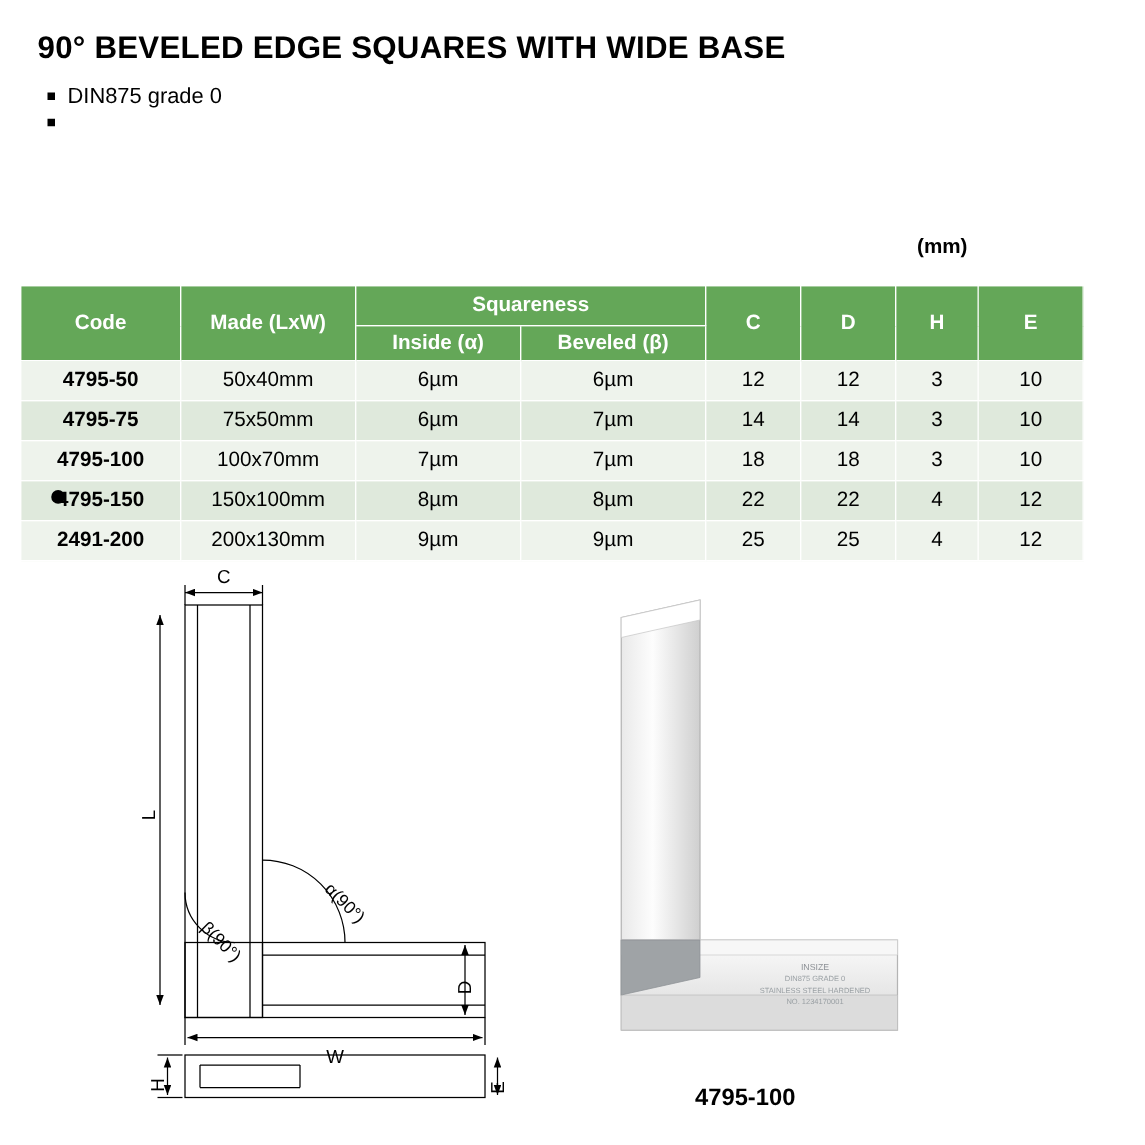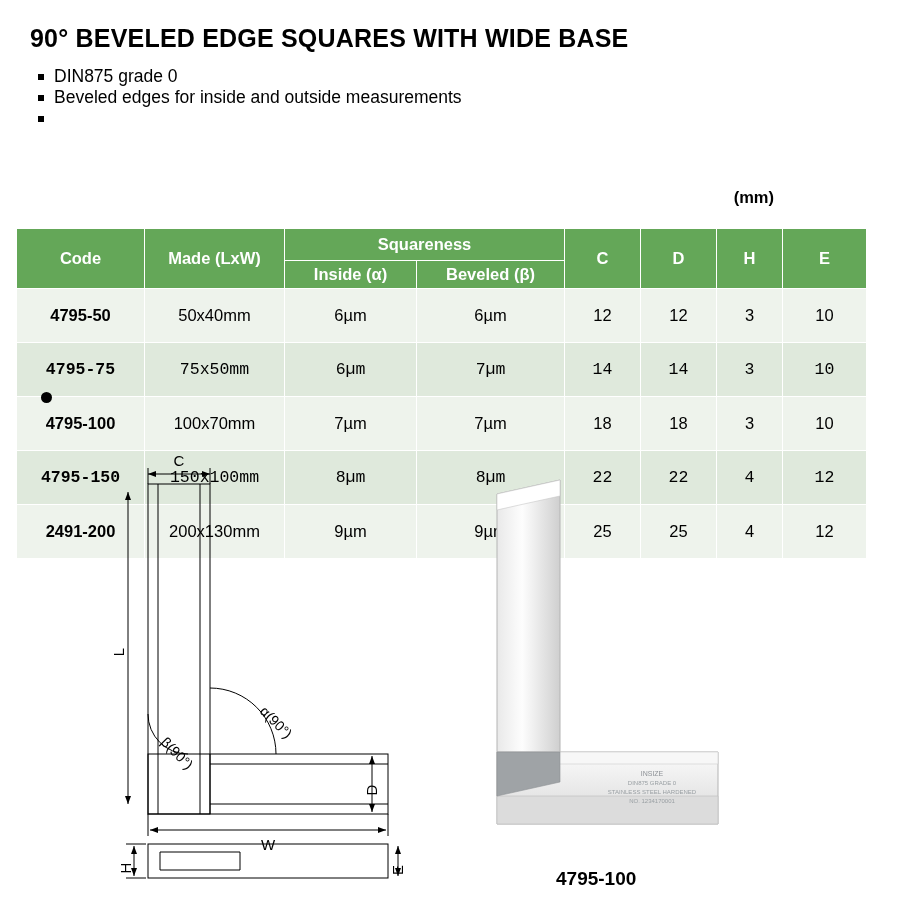--- a/index.html
+++ b/index.html
@@ -86,25 +86,25 @@
   table.spec thead th {
     background: #64a758;
     color: #ffffff;
     font-weight: bold;
     padding: 6px 2px;
   }
   table.spec thead th.sub {
     padding: 4px 2px;
   }
   table.spec tbody td {
-    padding: 17px 2px;
+    padding: 6px 2px;
     border: 1px solid #ffffff;
   }
   tbody tr.odd td { background: #eef3ec; }
-  tbody tr.even td { background: #dfe9dc; font-family: Liberation Mono, monospace; }
+  tbody tr.even td { background: #dfe9dc; }
   td.code {
     font-weight: bold;
     text-align: left;
     padding-left: 14px;
   }
   td.size {
     text-align: left;
     padding-left: 12px;
   }
 
@@ -135,21 +135,20 @@
 </style>
 </head>
 <body>
 
 <div class="page">
 
   <div class="title">90° BEVELED EDGE SQUARES WITH WIDE BASE</div>
 
   <ul class="bullets">
     <li><span class="sq"></span><span>DIN875 grade 0</span></li>
-    <li><span class="sq"></span><span>Beveled edges for inside and outside measurements</span></li>
     <li><span class="sq"></span></li>
   </ul>
 
   <div class="units">(mm)</div>
 
   <div class="table-wrap">
     <table class="spec">
       <colgroup>
         <col style="width:128px">
         <col style="width:140px">

